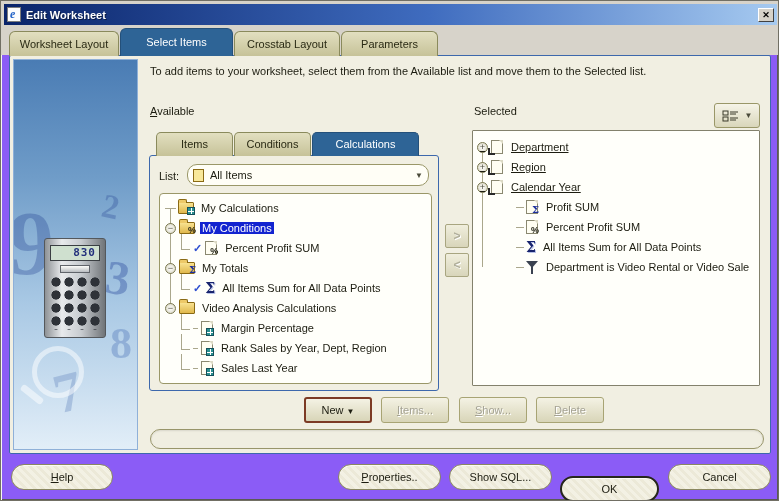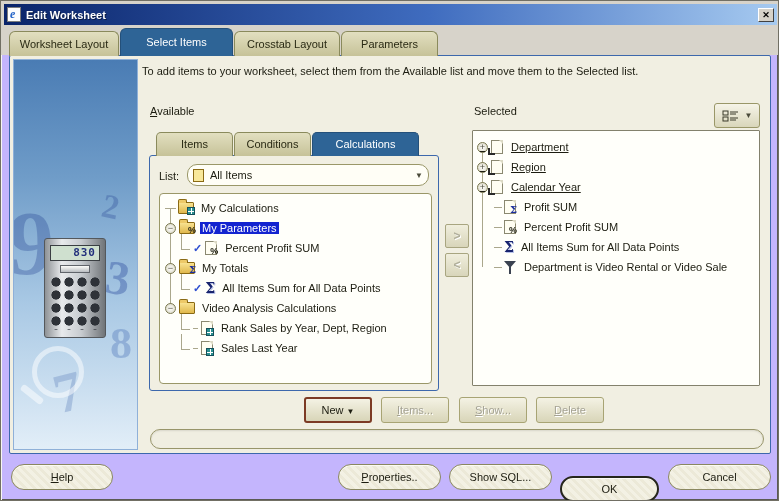--- a/index.html
+++ b/index.html
@@ -1,19 +1,19 @@
 <!DOCTYPE html>
 <html><head>
 <meta charset="utf-8">
 <style>
   * { box-sizing: border-box; margin: 0; padding: 0; }
   body { font-family: "Liberation Sans", sans-serif; background: #ffffff; }
   #window {
     position: relative; width: 779px; height: 501px;
-    background: #c4b5fd;
+    background: #8b5cf6;
     border: 1px solid #716f64;
     box-shadow: inset 1px 1px 0 #f8f7f2, inset -1px -1px 0 #5a5a54;
     overflow: hidden;
     font-size: 11px; color: #1c1c10;
   }
   .abs { position: absolute; }
 
   
   #header-strip { left: 0; top: 0; width: 779px; height: 54px; background: #d7d3ca; }
   #titlebar {
@@ -81,21 +81,21 @@
     height: 54px;
     background-image: radial-gradient(circle at 6px 6px, #2e3238 4.3px, rgba(0,0,0,0) 4.9px);
     background-size: 13px 13px;
   }
   #magnifier { position: absolute; left: 18px; top: 286px; width: 52px; height: 52px;
     border: 5px solid rgba(255,255,255,.5); border-radius: 50%; }
   #magnifier::after { content: ""; position: absolute; left: -18px; top: 40px; width: 26px; height: 7px;
     background: rgba(255,255,255,.5); transform: rotate(38deg); border-radius: 3px; }
 
   
-  #instruction { left: 132px; top: 9px; width: 608px; }
+  #instruction { left: 140px; top: 9px; width: 608px; }
   .section-label { font-size: 11px; color: #1c1c10; }
   .mn { display: block; }
   .mn::first-letter { text-decoration: underline; }
 
   
   #listview-btn {
     left: 704px; top: 47px; width: 46px; height: 25px;
     background: linear-gradient(#f6f4e8, #d9d6ba); border: 1px solid #9a9768; border-radius: 3px;
     display: flex; align-items: center; justify-content: center; gap: 5px; cursor: default;
   }
@@ -134,21 +134,21 @@
   }
   .trow { display: flex; align-items: center; height: 20px; white-space: nowrap; position: relative; }
   .tlabel { padding: 0 2px; }
   .tlabel.hl { background: #1324d0; color: #fff; }
   .trunk { position: absolute; width: 0; border-left: 1px solid #aaa78c; }
   #avail-trunk { left: 10px; top: 14px; height: 100px; }
   .conn-h { width: 11px; height: 0; border-top: 1px solid #aaa78c; margin-right: 2px; flex: none; }
   .conn-l { width: 9px; height: 16px; border-left: 1px solid #aaa78c; border-bottom: 1px solid #aaa78c;
     flex: none; margin: -12px 3px 0 0; }
   .dash { width: 5px; height: 0; border-top: 1px solid #aaa78c; margin-right: 3px; flex: none; }
-  .pad5 { padding-left: 5px; } .pad21 { padding-left: 21px; } .pad4 { padding-left: 4px; text-decoration: underline; } .pad9 { padding-left: 21px; }
+  .pad5 { padding-left: 5px; } .pad21 { padding-left: 21px; } .pad4 { padding-left: 4px; text-decoration: underline; } .pad9 { padding-left: 9px; margin-left: 34px; }
 
   .toggle { width: 11px; height: 11px; border: 1px solid #7a7850; border-radius: 50%;
     background: radial-gradient(#ffffff, #d5d2bc); text-align: center;
     font-size: 9px; line-height: 9px; color: #4a4a3a; flex: none; margin-right: 3px; z-index: 1; }
   .toggle.minus::before { content: "−"; }
   .toggle.plus::before { content: "+"; }
 
   .folder { width: 16px; height: 12px; background: linear-gradient(#f8e290, #e0b84c);
     border: 1px solid #8a6a14; border-radius: 1px; position: relative; margin-right: 5px; flex: none; }
   .folder::before { content: ""; position: absolute; top: -4px; left: -1px; width: 7px; height: 3px;
@@ -293,21 +293,21 @@
               <span class="ovl ovl-calc"></span>
             </span>
           <span class="tlabel">My Calculations</span>
         </div>
 
         <div class="trow pad5">
           <span class="toggle minus"></span>
           <span class="folder">
               <span class="ovl ovl-pct"></span>
             </span>
-          <span class="tlabel hl">My Parameters</span>
+          <span class="tlabel hl">My Conditions</span>
         </div>
 
         <div class="trow pad21">
           <span class="conn-l"></span>
           <span class="check"></span>
           <span class="page">
               <span class="ovl ovl-pct"></span>
             </span>
           <span class="tlabel">Percent Profit SUM</span>
         </div>
@@ -326,20 +326,28 @@
           <span class="sigma-big"></span>
           <span class="tlabel">All Items Sum for All Data Points</span>
         </div>
 
         <div class="trow pad5">
           <span class="toggle minus"></span>
           <span class="folder"></span>
           <span class="tlabel">Video Analysis Calculations</span>
         </div>
 
+        <div class="trow pad21">
+          <span class="conn-l"></span>
+          <span class="dash"></span>
+          <span class="page">
+              <span class="ovl ovl-calc"></span>
+            </span>
+          <span class="tlabel">Margin Percentage</span>
+        </div>
 
         <div class="trow pad21">
           <span class="conn-l"></span>
           <span class="dash"></span>
           <span class="page">
               <span class="ovl ovl-calc"></span>
             </span>
           <span class="tlabel">Rank Sales by Year, Dept, Region</span>
         </div>
 

